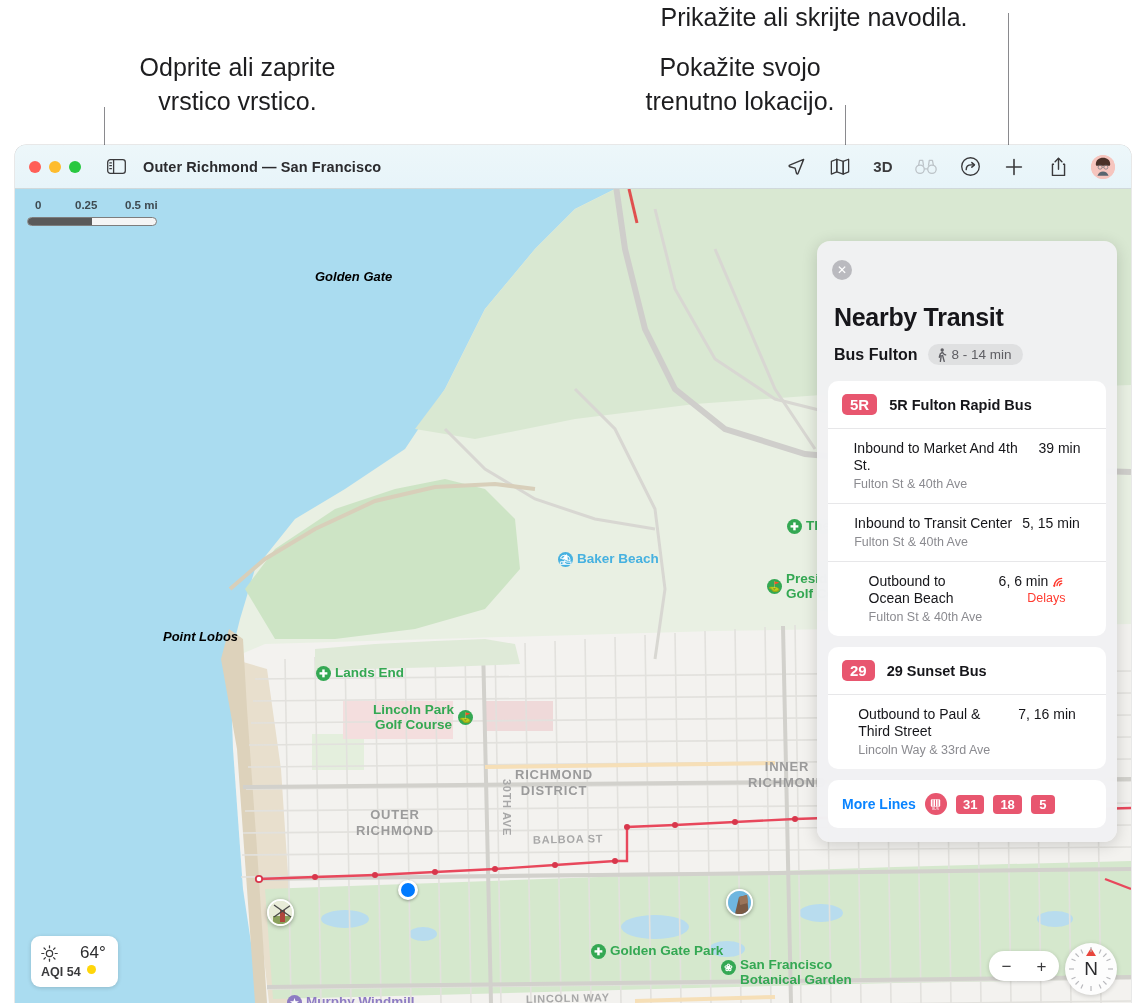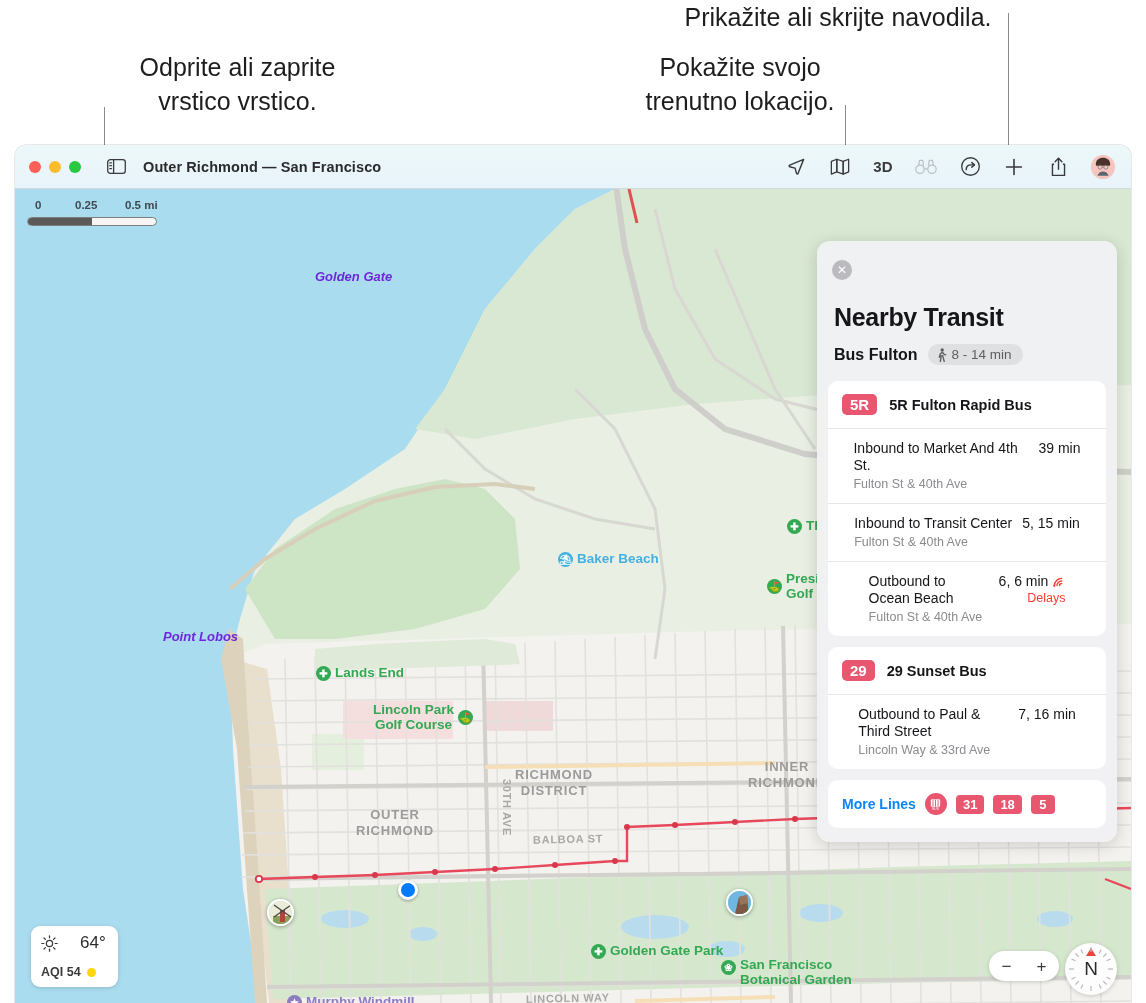--- a/index.html
+++ b/index.html
@@ -88,21 +88,21 @@
 
   
   .weather {
     position: absolute; left: 16px; bottom: 16px;
     background: #ffffff; border-radius: 9px;
     padding: 7px 12px 8px 10px;
     box-shadow: 0 1px 4px rgba(0,0,0,.16);
   }
   .weather-top { display:flex; align-items:center; gap:22px; }
   .weather-temp { font-size: 17px; color:#2c2c2e; font-weight: 500; }
-  .weather-aqi { display:flex; align-items:center; gap:6px; margin-top:12px; }
+  .weather-aqi { display:flex; align-items:flex-start; gap:6px; margin-top:2px; }
   .aqi-text { font-size: 12.5px; color:#3a3a3c; font-weight:600; }
   .aqi-dot { width:9px; height:9px; border-radius:50%; background:#ffd60a; }
 
   
   .zoomctl {
     position:absolute; right: 72px; bottom: 22px;
     background:#fff; border-radius: 16px; width:70px; height:30px;
     display:flex; align-items:center; justify-content:space-around;
     box-shadow:0 1px 4px rgba(0,0,0,.18); color:#3a3a3c; font-size:17px;
   }
@@ -115,21 +115,21 @@
   }
   .compass-n { font-size:19px; color:#2b2b2e; font-weight:500; }
   .compass-needle {
     position:absolute; top:5px; left:50%; transform:translateX(-50%);
     width:0;height:0;border-left:5px solid transparent;border-right:5px solid transparent;
     border-bottom:8px solid #e8453c;
   }
 
   
   .mlabel { position:absolute; white-space:nowrap; pointer-events:none; }
-  .mlabel.water { color:#6d28d9; font-style:italic; font-size:13px; font-weight:600; text-align:center; line-height:15px;}
+  .mlabel.water { color:#000000; font-style:italic; font-size:13px; font-weight:600; text-align:center; line-height:15px;}
   .mlabel.green { color:#34a853; font-size:13.5px; font-weight:600; }
   .mlabel.greenc { color:#34a853; font-size:13.5px; font-weight:600; text-align:center; line-height:15px;}
   .mlabel.blue { color:#46b1e0; font-size:13.5px; font-weight:600; }
   .mlabel.purple { color:#8e7cc3; font-size:13.5px; font-weight:600; }
   .mlabel.hood { color:#9b9b9b; font-size:13px; font-weight:600; letter-spacing:.8px; text-align:center; line-height:16px;}
   .mlabel.street { color:#a8a8a8; font-size:11px; font-weight:600; letter-spacing:.7px; }
   .mlabel.vert { writing-mode: vertical-rl; }
 
   .pin {
     display:inline-flex; align-items:center; justify-content:center;
@@ -221,21 +221,21 @@
 <div id="root">
 
   <div class="callout-text" style="left:60px; top:50px; width:355px;">Odprite ali zaprite
 vrstico vrstico.</div>
   <div class="callout-line" style="left:104px; top:107px; height:55px;"></div>
 
   <div class="callout-text" style="left:590px; top:50px; width:300px;">Pokažite svojo
 trenutno lokacijo.</div>
   <div class="callout-line" style="left:845px; top:105px; height:58px;"></div>
 
-  <div class="callout-text" style="left:608px; top:0px; width:460px;">Prikažite ali skrijte navodila.</div>
+  <div class="callout-text" style="left:584px; top:0px; width:460px;">Prikažite ali skrijte navodila.</div>
   <div class="callout-line" style="left:1008px; top:13px; height:150px;"></div>
 
   <div class="window">
 
     <div class="titlebar">
       <div class="traffic">
         <div class="dot red"></div>
         <div class="dot yellow"></div>
         <div class="dot green"></div>
       </div>

